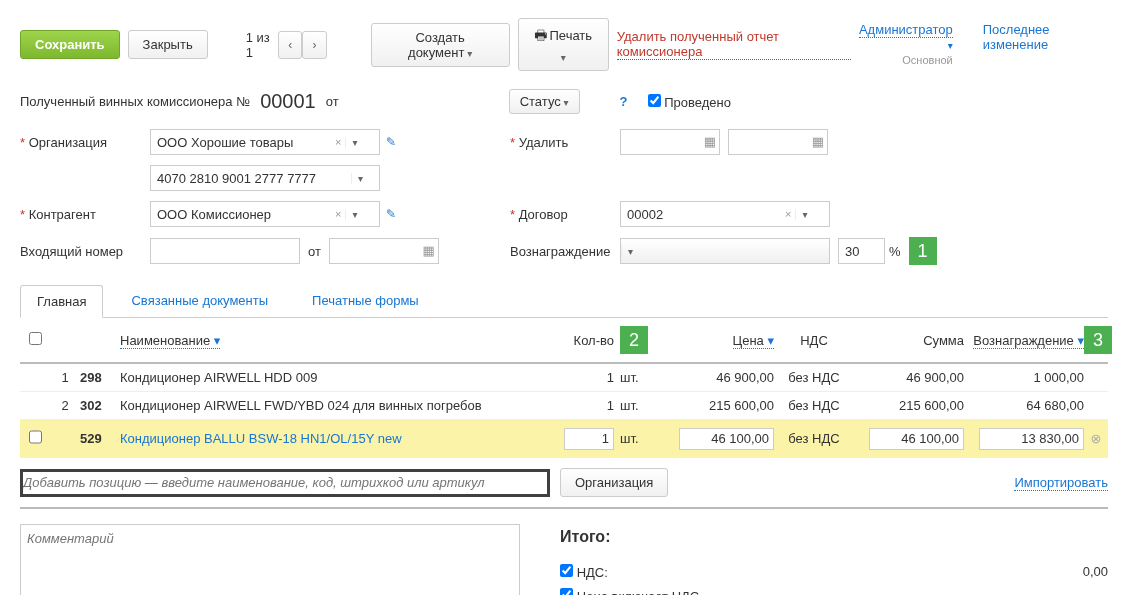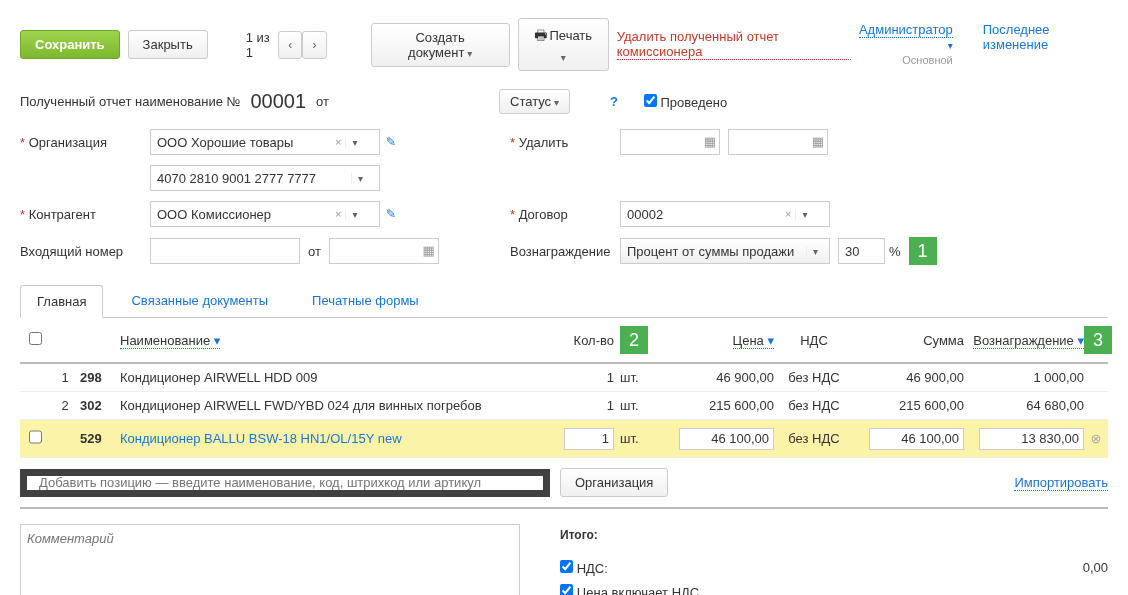--- a/index.html
+++ b/index.html
@@ -48,29 +48,29 @@
 .cell-code{width:40px;font-weight:bold}
 .cell-name{flex:1}
 .cell-qty{width:60px;text-align:right}
 .cell-unit{width:50px;padding-left:6px}
 .cell-price{width:110px;text-align:right}
 .cell-vat{width:80px;text-align:center}
 .cell-sum{width:110px;text-align:right}
 .cell-comm{width:120px;text-align:right}
 .cell-del{width:24px;text-align:center;color:#aaa;cursor:pointer}
 .add-row{display:flex;gap:10px;padding:10px 0;align-items:center}
-.add-input{flex:0 0 530px;border:7px solid #404040;height:28px;padding:0 12px;color:#999}
+.add-input{flex:0 0 530px;border:3px solid #404040;height:28px;padding:0 0;font-style:italic;color:#999}
 .import-link{margin-left:auto;color:#1976d2;border-bottom:1px dotted #1976d2;cursor:pointer}
 .bottom{display:flex;gap:40px;padding-top:15px;border-top:2px solid #bbb}
 .comment{width:500px;height:90px;border:1px solid #ccc;padding:6px;font-style:italic;color:#999;resize:both}
 .totals{flex:1}
 .total-row{display:flex;padding:4px 0}
 .total-label{flex:1}
 .total-val{width:160px;text-align:right}
-.total-main .total-label{font-size:12px;font-weight:bold}
+.total-main .total-label{font-size:16px;font-weight:bold}
 .total-main .total-val{font-size:18px;font-weight:bold}
 input[type=checkbox]{cursor:pointer}
 .print-icon{font-size:14px;margin-right:2px}
 .chev{font-size:12px;color:#666}
 .selected .cell-name{color:#1976d2}
 </style>
 </head>
 <body>
 
 <div class="toolbar">
@@ -91,27 +91,27 @@
   <div class="header-right">
     <div class="user-block">
       <span class="user-name">Администратор</span><span style="color:#1976d2;font-size:10px"> ▾</span><br>
       <span class="user-role">Основной</span>
     </div>
     <span class="link">Последнее изменение</span>
   </div>
 </div>
 
 <div class="doc-title">
-  <span>Полученный отчет наименование №</span>
+  <span>Полученный винных комиссионера №</span>
   <span class="num">00001</span>
   <span>от</span>
   <span style="width:150px"></span>
   <button class="status-btn btn-caret">Статус</button>
   <span class="help" style="margin-left:30px">?</span>
-  <label style="margin-left:16px"><input type="checkbox" checked="" style=""> <span>Проведено</span></label>
+  <label style="margin-left:10px"><input type="checkbox" checked="" style=""> <span>Проведено</span></label>
 </div>
 
 <div class="form-row">
   <div class="form-col left">
     <span class="label req">Организация</span>
     <div class="combo" style="width:230px">
       <input style="width: 180px;" value="ООО Хорошие товары">
       <span class="x">×</span>
       <span class="dd">▾</span>
     </div>
@@ -158,21 +158,20 @@
 <div class="form-row">
   <div class="form-col left">
     <span class="label">Входящий номер</span>
     <input class="txt-input" style="width: 150px;">
     <span style="margin:0 8px">от</span>
     <span class="date-wrap"><input class="date-input" style="width: 110px;"><span class="cal-icon">▦</span></span>
   </div>
   <div class="form-col">
     <span class="label" style="width:110px">Вознаграждение</span>
     <div class="combo" style="width:210px;background:linear-gradient(#fff,#f0f0f0)">
-      <input style="width: 185px; background: transparent;" value="Процент от суммы продажи">
       <span class="dd">▾</span>
     </div>
     <input class="txt-input" style="width: 47px; margin-left: 8px;" value="30">
     <span style="margin-left:4px">%</span>
     <span class="num-badge">1</span>
   </div>
 </div>
 
 <div class="tabs">
   <div class="tab active">Главная</div>

